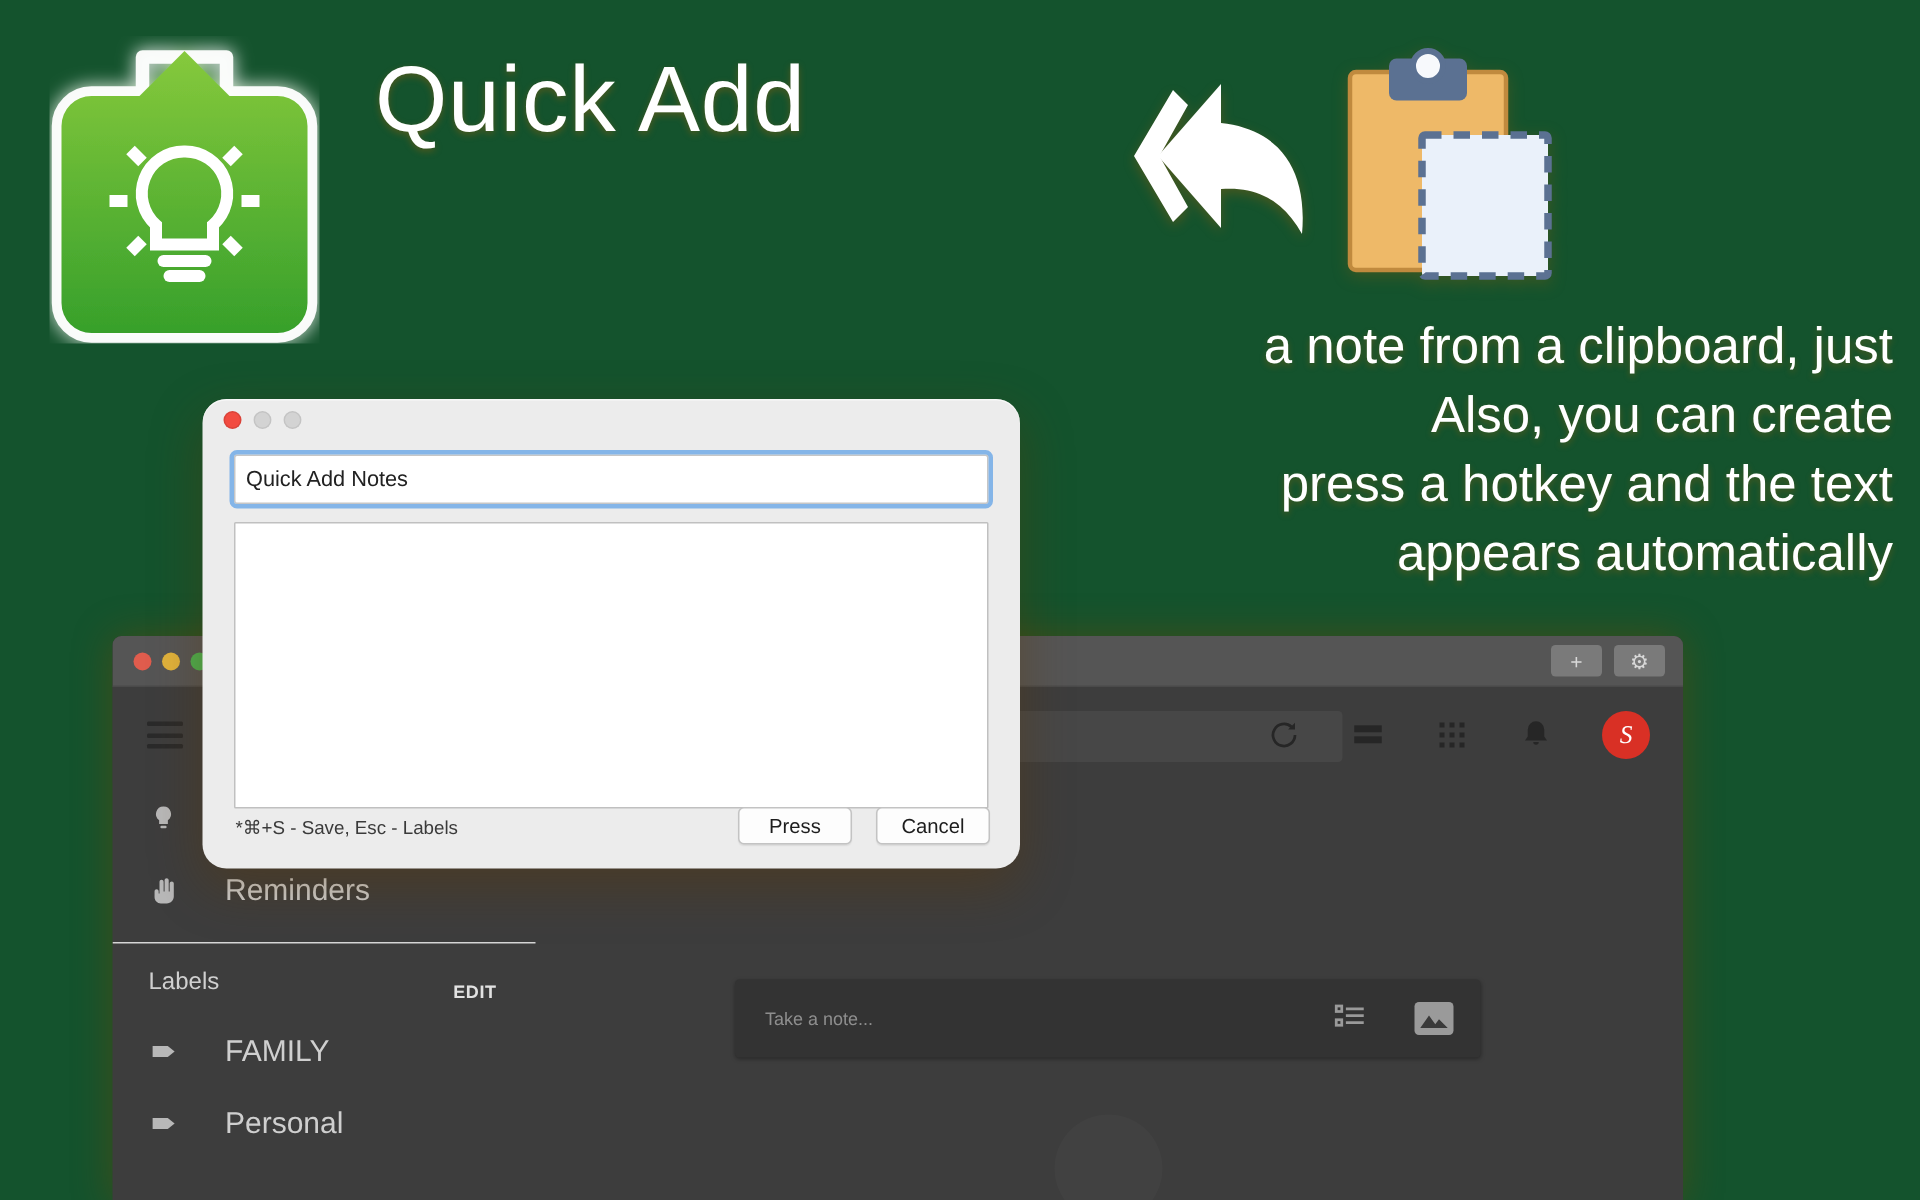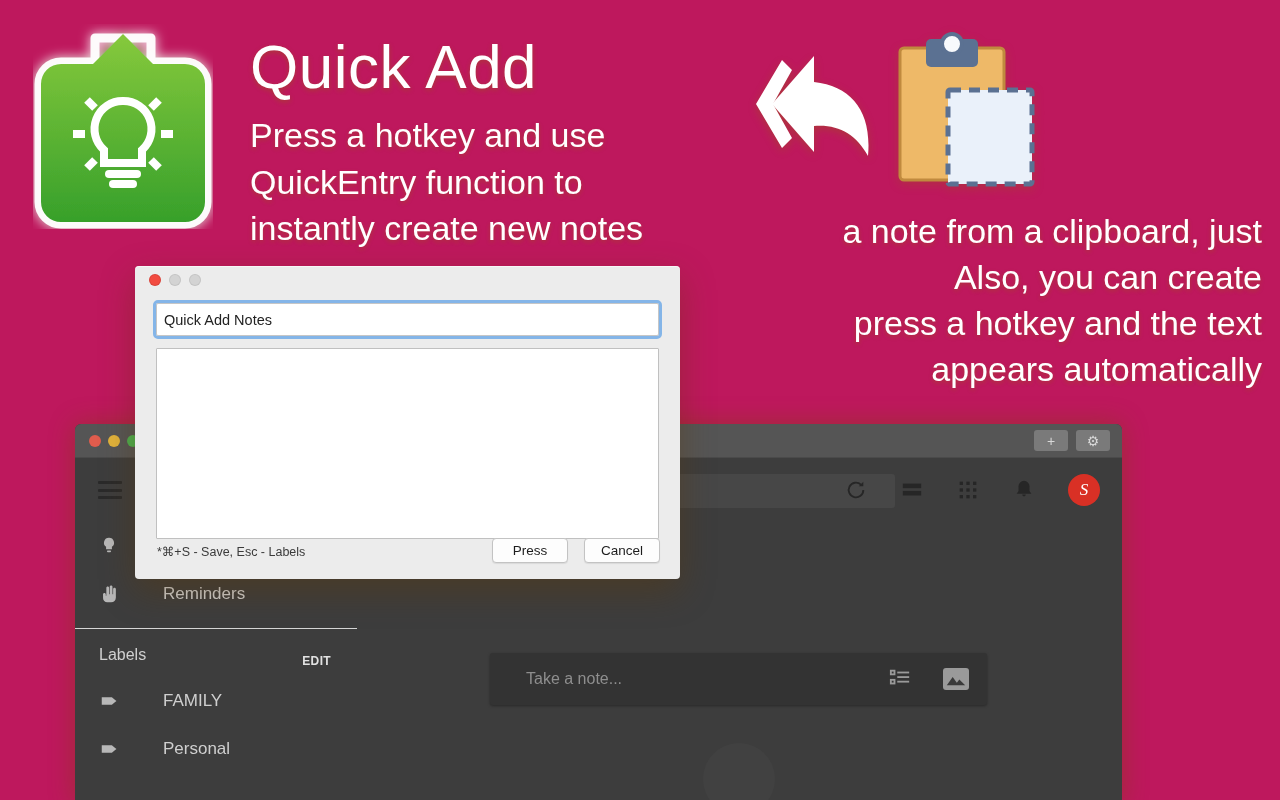--- a/index.html
+++ b/index.html
@@ -4,21 +4,21 @@
 <style>
   * { box-sizing: border-box; margin: 0; padding: 0; }
   html, body {
     width: 1280px; height: 800px;
     overflow: hidden;
     font-family: "Liberation Sans", sans-serif;
   }
   #stage {
     position: relative;
     width: 1280px; height: 800px;
-    background: #be185d;
+    background: #14532d;
     overflow: hidden;
     padding-left: 16px;
   }
 
   
   .promo-icon {
     position: absolute;
     left: 33px; top: 24px;
     width: 180px; height: 205px;
   }
@@ -133,41 +133,41 @@
 
   .app-body { position: relative; height: 282px; }
   .sidebar { position: absolute; left: 0; top: 0; width: 280px; height: 282px; }
   .side-item {
     position: relative;
     height: 48px;
     display: flex; align-items: center;
     padding-left: 24px;
   }
   .side-ico { width: 28px; color: #b8b8b8; display:flex; align-items:center; justify-content:flex-start; }
-  .side-label { margin-left: 36px; font-size: 17px; color: #cfcfcf; }
+  .side-label { margin-left: 23px; font-size: 20px; color: #cfcfcf; }
   .side-divider { margin: 10px 0 0 0; height: 1px; background: #d6d6d6; width: 282px; }
   .labels-head {
     display: flex; align-items: center;
     height: 44px; padding-left: 24px; margin-top: 4px;
   }
   .labels-head .lh-title { font-size: 16px; color: #d0d0d0; }
   .labels-head .lh-edit { margin-left: 156px; font-size: 12px; color: #e2e2e2; font-weight: bold; letter-spacing: 0.4px; margin-top: 12px; }
 
   .note-bar {
     position: absolute;
     left: 415px; top: 131px;
     width: 497px; height: 52px;
     background: #333333;
     border-radius: 3px;
     box-shadow: 0 1px 3px rgba(0,0,0,0.35);
     display: flex; align-items: center;
   }
   .note-bar .ph {
-    margin-left: 36px;
-    font-size: 16px;
+    margin-left: 20px;
+    font-size: 12px;
     color: #8e8e8e;
   }
   .note-bar-icons { position: absolute; right: 18px; top: 14px; display: flex; gap: 30px; align-items: center; }
   .nb-ico { width: 24px; height: 24px; color: #9a9a9a; }
   .nb-img {
     width: 26px; height: 22px; background: #9a9a9a; border-radius: 3px;
     display:flex; align-items:center; justify-content:center;
   }
   .fab-ghost {
     position: absolute;
@@ -176,21 +176,21 @@
     border-radius: 50%;
     background: rgba(255,255,255,0.022);
   }
 
   
   .qa-dialog {
     position: absolute;
     left: 135px; top: 266px;
     width: 545px; height: 313px;
     background: #ececec;
-    border-radius: 4px;
+    border-radius: 16px;
     box-shadow: 0 12px 34px rgba(95,55,0,0.38), 0 1px 0 rgba(255,255,255,0.6) inset;
     overflow: hidden;
   }
   .qa-titlebar { position: relative; height: 28px; }
   .qa-dots { position: absolute; left: 14px; top: 8px; display: flex; gap: 8px; }
   .qa-dot { width: 12px; height: 12px; border-radius: 50%; }
   .qa-dot-red { background: #f24b40; box-shadow: inset 0 0 0 1px rgba(0,0,0,0.10); }
   .qa-dot-gray { background: #d3d3d3; box-shadow: inset 0 0 0 1px rgba(0,0,0,0.07); }
 
   .qa-title-input {
@@ -273,25 +273,20 @@
         <line x1="54" y1="76" x2="62" y2="84"></line>
         <line x1="118" y1="84" x2="126" y2="76"></line>
         <line x1="54" y1="144" x2="62" y2="136"></line>
         <line x1="118" y1="136" x2="126" y2="144"></line>
       </g>
     </svg>
   </div>
 
   <div class="promo-title">Quick Add</div>
 
-  <div class="promo-sub">
-    <div>Press a hotkey and use</div>
-    <div>QuickEntry function to</div>
-    <div>instantly create new notes</div>
-  </div>
 
   <div class="promo-arrow">
     <svg viewBox="0 0 130 108" width="130" height="108">
       <g fill="#ffffff">
         <path d="M 62 4 L 20 52 L 62 100 L 62 74 C 86 72 104 82 116 104 C 120 60 100 34 62 30 Z"></path>
         <path d="M 30 8 L 4 52 L 30 96 L 40 86 L 21 52 L 40 18 Z"></path>
       </g>
     </svg>
   </div>
 

